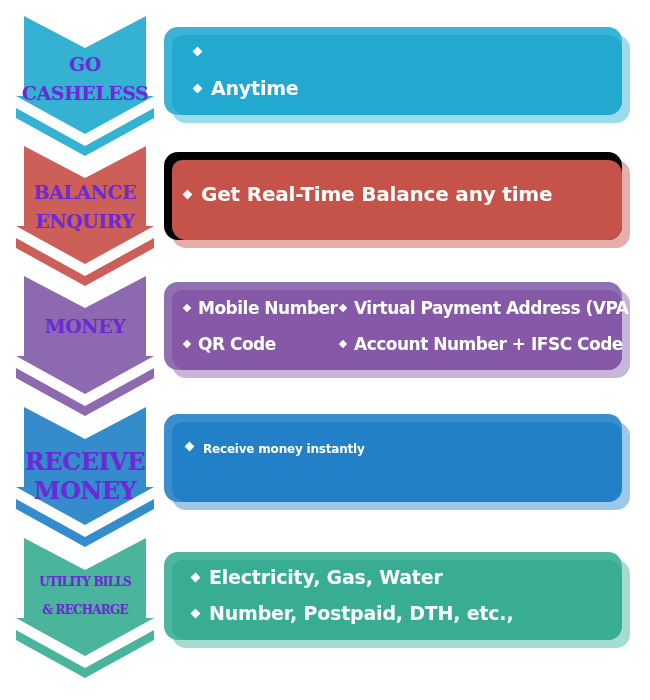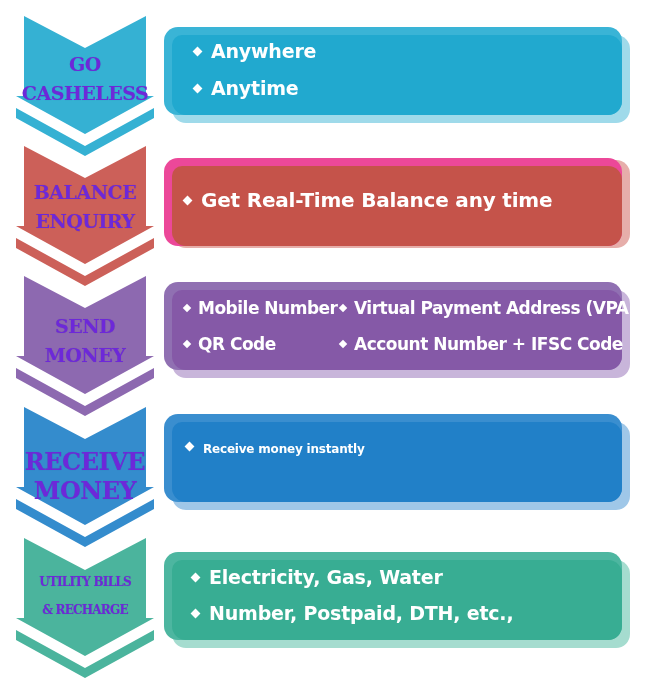--- a/index.html
+++ b/index.html
@@ -35,56 +35,55 @@
   </svg>
   <div class="arrow-label" style="top:34px;">
     <span>GO</span>
     <span>CASHELESS</span>
   </div>
   <div class="box-shadow" style="top:19px; background:#9fdaea;"></div>
   <div class="box" style="top:11px; background:#3ab4d6;">
     <div class="box-inner" style="background:#21a9cf;"></div>
     <div class="box-content">
       <div class="item" style="left:30px; top:13px;">
-        <span class="bullet"></span><span>Anywhere</span>
+        <span class="bullet"></span>
       </div>
       <div class="item" style="left:30px; top:50px;">
         <span class="bullet"></span><span>Anytime</span>
       </div>
     </div>
   </div>
 </div>
 
 <div class="row" style="top:146px;padding-left:32px;">
   <svg class="arrow-svg" width="170" height="150" viewBox="0 0 170 150">
     <polygon points="24,0 85,32 146,0 146,80 154,80 85,118 16,80 24,80" fill="#cc6059"></polygon>
     <polygon points="16,92 85,130 154,92 154,102 85,140 16,102" fill="#cc6059"></polygon>
   </svg>
   <div class="arrow-label" style="top:32px;">
     <span>BALANCE</span>
     <span>ENQUIRY</span>
   </div>
   <div class="box-shadow" style="top:14px; background:#e6aeaa;"></div>
-  <div class="box" style="top:12px; background:#ec4899;">
+  <div class="box" style="top:6px; background:#000000;">
     <div class="box-inner" style="background:#c5534a;"></div>
     <div class="box-content">
       <div class="item" style="left:20px; top:30px; font-size:20px;">
         <span class="bullet"></span><span>Get Real-Time Balance any time</span>
       </div>
     </div>
   </div>
 </div>
 
 <div class="row" style="top:276px;">
   <svg class="arrow-svg" width="170" height="150" viewBox="0 0 170 150">
     <polygon points="24,0 85,32 146,0 146,80 154,80 85,118 16,80 24,80" fill="#8d69b0"></polygon>
     <polygon points="16,92 85,130 154,92 154,102 85,140 16,102" fill="#8d69b0"></polygon>
   </svg>
   <div class="arrow-label" style="top:36px;">
-    <span>SEND</span>
     <span>MONEY</span>
   </div>
   <div class="box-shadow" style="top:14px; background:#c8b5da;"></div>
   <div class="box grid" style="top:6px; background:#9070b2;">
     <div class="box-inner" style="background:#8559a7;"></div>
     <div class="box-content">
       <div class="item" style="left:20px; top:16px;">
         <span class="bullet"></span><span>Mobile Number</span>
       </div>
       <div class="item" style="left:176px; top:16px;">

